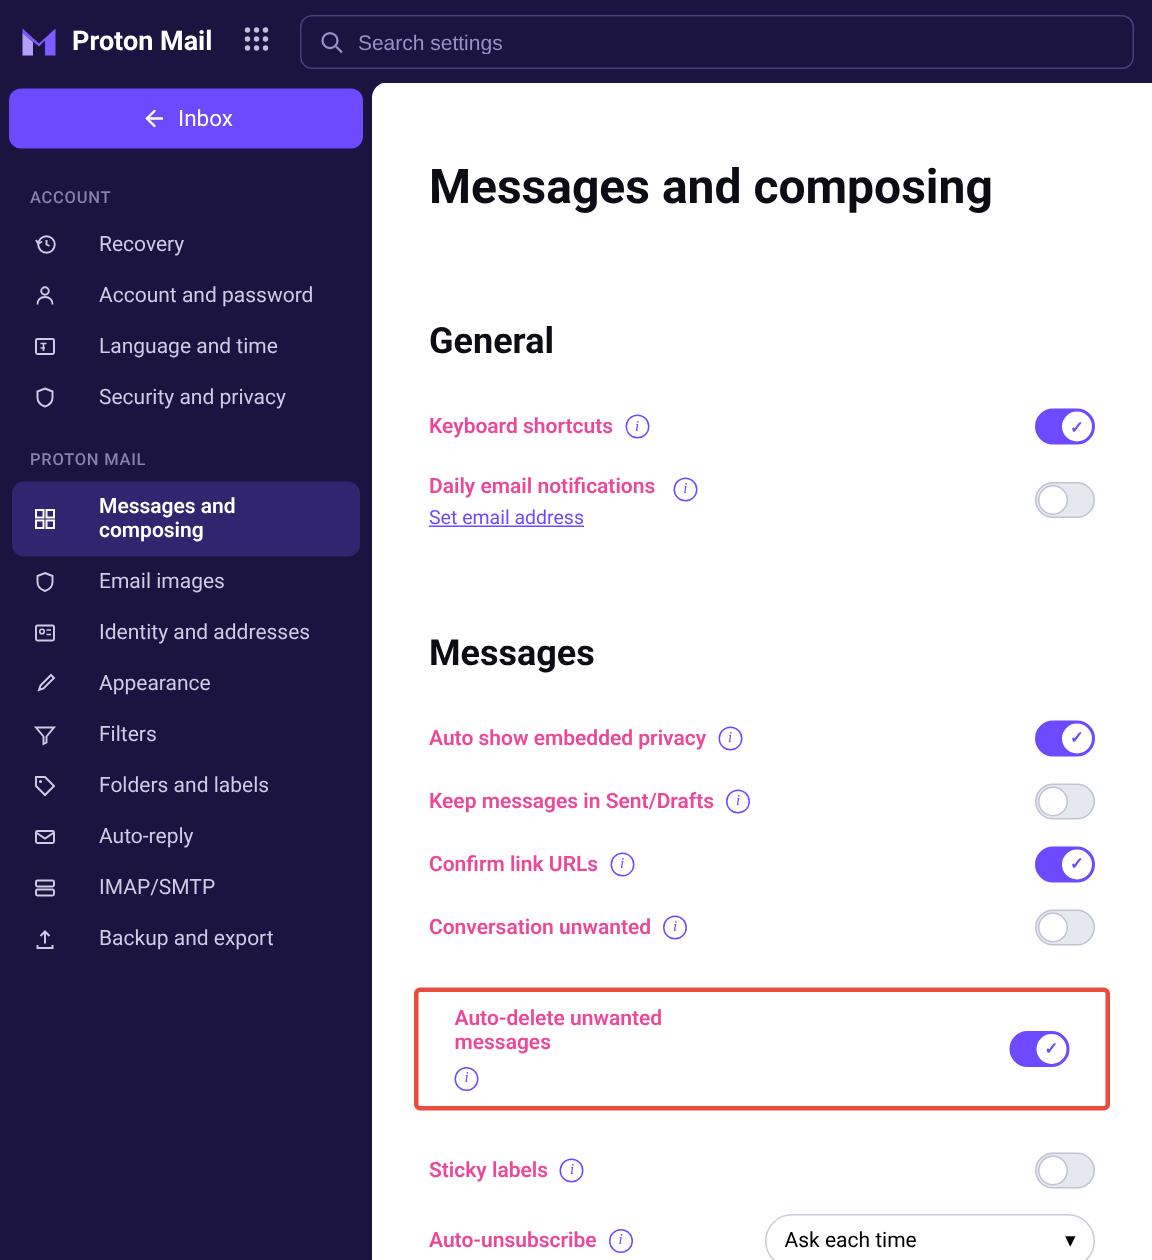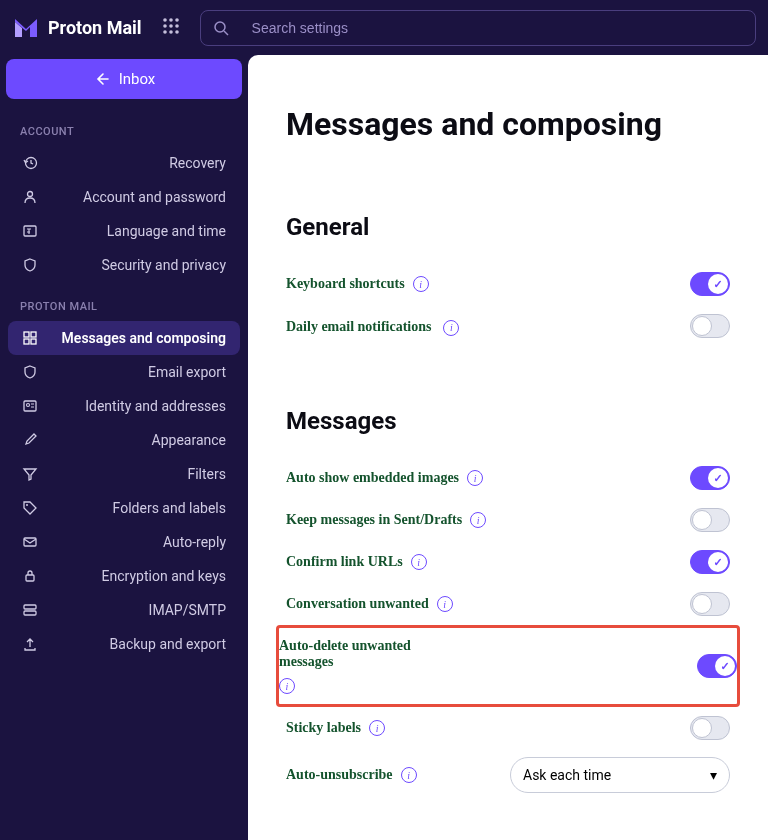--- a/index.html
+++ b/index.html
@@ -1,37 +1,37 @@
 <!DOCTYPE html>
 <html><head>
   <meta charset="utf-8">
   <style>
     * { margin: 0; padding: 0; box-sizing: border-box; }
     body { font-family: -apple-system, BlinkMacSystemFont, "Segoe UI", Roboto, Arial, sans-serif; width: 768px; height: 840px; overflow: hidden; background: #1b1340; }
     .header { display: flex; align-items: center; height: 55px; padding: 0 12px; gap: 14px; }
     .logo { display: flex; align-items: center; gap: 8px; }
     .logo-text { color: #fff; font-weight: 700; font-size: 18px; }
     .apps-grid { color: #c5bedb; cursor: pointer; padding: 6px; }
-    .search-bar { flex: 1; height: 36px; border: 1px solid #4a3e7e; border-radius: 8px; display: flex; align-items: center; padding: 0 12px; gap: 23px; }
+    .search-bar { flex: 1; height: 36px; border: 1px solid #4a3e7e; border-radius: 8px; display: flex; align-items: center; padding: 0 12px; gap: 10px; }
     .search-bar input { flex: 1; background: transparent; border: none; outline: none; color: #9b8fc7; font-size: 14px; }
     .search-bar input::placeholder { color: #9b8fc7; }
     .layout { display: flex; height: 785px; }
     .sidebar { width: 248px; padding: 4px 6px; overflow-y: auto; }
     .inbox-btn { background: #6d4aff; color: #fff; height: 40px; border-radius: 8px; display: flex; align-items: center; justify-content: center; gap: 10px; font-size: 15px; cursor: pointer; margin-bottom: 18px; }
     .section-label { color: #8a80ae; font-size: 11px; font-weight: 500; letter-spacing: 0.5px; padding: 8px 14px; }
-    .nav-item { display: flex; align-items: center; gap: 16px; color: #d0cbe4; padding: 9px 14px; font-size: 14px; cursor: pointer; border-radius: 8px; margin: 0 2px; justify-content: space-between; }
+    .nav-item { display: flex; align-items: center; gap: 28px; color: #d0cbe4; padding: 9px 14px; font-size: 14px; cursor: pointer; border-radius: 8px; margin: 0 2px; }
     .nav-item.active { background: #322570; color: #fff; font-weight: 600; }
     .nav-icon { width: 16px; flex-shrink: 0; display: flex; align-items: center; justify-content: center; }
     .main { flex: 1; background: #fff; padding: 50px 38px; overflow-y: auto; border-top-left-radius: 10px; }
     .page-title { font-size: 32px; font-weight: 700; color: #0c0c14; margin-bottom: 70px; }
     .sec-title { font-size: 24px; font-weight: 700; color: #0c0c14; margin-bottom: 22px; }
     .setting-row { display: flex; align-items: center; justify-content: space-between; padding: 8px 0; min-height: 42px; }
-    .setting-row.boxed { border: 3px solid #e74c3c; border-radius: 4px; padding: 10px 0; margin: 0 -10px; }
+    .setting-row.boxed { border: 3px solid #e74c3c; border-radius: 4px; padding: 10px 24px; margin: 19px -10px; }
     .setting-label { display: flex; align-items: center; gap: 8px; flex-wrap: wrap; max-width: 220px; }
-    .setting-label-text { font-size: 14px; font-weight: 600; color: #14532d; font-family: Liberation Serif, serif; }
+    .setting-label-text { font-size: 14px; font-weight: 600; color: #ec4899; }
     .info-icon { width: 16px; height: 16px; border: 1.5px solid #6d4aff; border-radius: 50%; color: #6d4aff; font-size: 10px; display: inline-flex; align-items: center; justify-content: center; font-style: italic; font-family: Georgia, serif; cursor: pointer; }
     .sublink { color: #6d4aff; font-size: 13px; text-decoration: underline; cursor: pointer; display: block; margin-top: 4px; }
     .toggle { width: 40px; height: 24px; border-radius: 12px; background: #e6e8f0; border: 1px solid #bfc3d2; position: relative; cursor: pointer; flex-shrink: 0; }
     .toggle .knob { width: 20px; height: 20px; border-radius: 50%; background: #fff; position: absolute; top: 1px; left: 1px; border: 1px solid #bfc3d2; }
     .toggle.on { background: #6d4aff; border-color: #6d4aff; }
     .toggle.on .knob { left: auto; right: 1px; border: none; display: flex; align-items: center; justify-content: center; color: #6d4aff; font-size: 11px; font-weight: 700; }
     .select { width: 220px; height: 36px; border: 1px solid #c8ccd9; border-radius: 18px; padding: 0 12px; display: flex; align-items: center; justify-content: space-between; font-size: 14px; cursor: pointer; }
     .spacer-lg { height: 60px; }
     .spacer-sm { height: 10px; }
   </style>
@@ -127,21 +127,21 @@
           </svg>
         </span>
       <span>Messages and composing</span>
     </div>
     <div class="nav-item">
       <span class="nav-icon">
           <svg width="16" height="16" viewBox="0 0 16 16">
             <path d="M8 2l5 2v4c0 3-2 5-5 6-3-1-5-3-5-6V4z" stroke="currentColor" fill="none" stroke-width="1.3"></path>
           </svg>
         </span>
-      <span>Email export</span>
+      <span>Email images</span>
     </div>
     <div class="nav-item">
       <span class="nav-icon">
           <svg width="16" height="16" viewBox="0 0 16 16">
             <rect x="2" y="3" width="12" height="10" rx="1" stroke="currentColor" fill="none" stroke-width="1.3"></rect>
             <circle cx="6" cy="7" r="1.5" stroke="currentColor" fill="none" stroke-width="1.1"></circle>
             <path d="M9 6h3M9 9h3" stroke="currentColor" stroke-width="1.1"></path>
           </svg>
         </span>
       <span>Identity and addresses</span>
@@ -176,29 +176,20 @@
           <svg width="16" height="16" viewBox="0 0 16 16">
             <rect x="2" y="4" width="12" height="8" rx="1" stroke="currentColor" fill="none" stroke-width="1.3"></rect>
             <path d="M2 5l6 4 6-4" stroke="currentColor" fill="none" stroke-width="1.3"></path>
           </svg>
         </span>
       <span>Auto-reply</span>
     </div>
     <div class="nav-item">
       <span class="nav-icon">
           <svg width="16" height="16" viewBox="0 0 16 16">
-            <rect x="4" y="7" width="8" height="6" rx="1" stroke="currentColor" fill="none" stroke-width="1.3"></rect>
-            <path d="M6 7V5a2 2 0 014 0v2" stroke="currentColor" fill="none" stroke-width="1.3"></path>
-          </svg>
-        </span>
-      <span>Encryption and keys</span>
-    </div>
-    <div class="nav-item">
-      <span class="nav-icon">
-          <svg width="16" height="16" viewBox="0 0 16 16">
             <rect x="2" y="3" width="12" height="4" rx="1" stroke="currentColor" fill="none" stroke-width="1.3"></rect>
             <rect x="2" y="9" width="12" height="4" rx="1" stroke="currentColor" fill="none" stroke-width="1.3"></rect>
           </svg>
         </span>
       <span>IMAP/SMTP</span>
     </div>
     <div class="nav-item">
       <span class="nav-icon">
           <svg width="16" height="16" viewBox="0 0 16 16">
             <path d="M8 11V3m-3 3l3-3 3 3M3 12v2h10v-2" stroke="currentColor" fill="none" stroke-width="1.3"></path>
@@ -221,34 +212,35 @@
       <div class="toggle on">
           <div class="knob">✓</div>
         </div>
     </div>
 
     <div class="setting-row">
       <div class="setting-label">
         <div>
           <span class="setting-label-text">Daily email notifications</span>
           <span class="info-icon" style="margin-left:8px;">i</span>
+          <a class="sublink">Set email address</a>
         </div>
       </div>
       <div class="toggle">
           <div class="knob"></div>
         </div>
     </div>
 
     <div class="spacer-lg"></div>
 
     <h2 class="sec-title">Messages</h2>
 
     <div class="setting-row">
       <div class="setting-label">
-        <span class="setting-label-text">Auto show embedded images</span>
+        <span class="setting-label-text">Auto show embedded privacy</span>
         <span class="info-icon">i</span>
       </div>
       <div class="toggle on">
           <div class="knob">✓</div>
         </div>
     </div>
 
     <div class="setting-row">
       <div class="setting-label">
         <span class="setting-label-text">Keep messages in Sent/Drafts</span>

